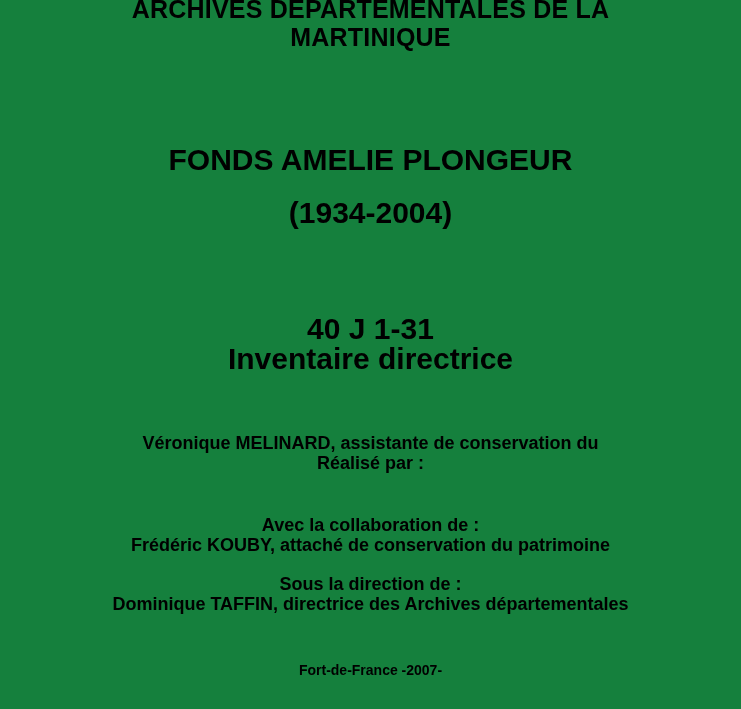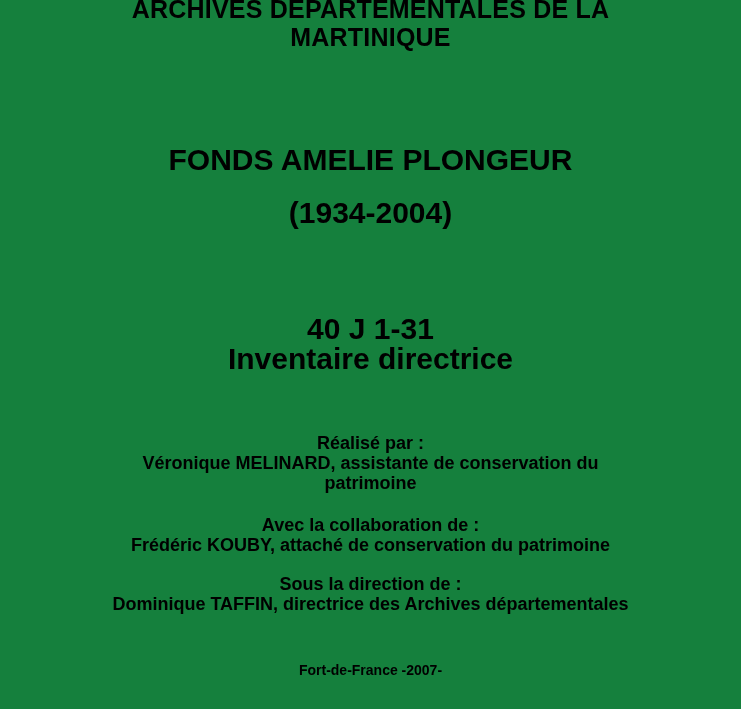--- a/index.html
+++ b/index.html
@@ -62,23 +62,22 @@
 
   <div class="block title-line title-fonds">FONDS AMELIE PLONGEUR</div>
 
   <div class="block title-line title-dates">(1934-2004)</div>
 
   <div class="block title-line title-ref">40 J 1-31</div>
 
   <div class="block title-line title-subtitle">Inventaire directrice</div>
 
   <div class="block credits-block credits-1">
+    <div>Véronique MELINARD, assistante de conservation du</div>
     <div>Réalisé par :</div>
-    <div>Véronique MELINARD, assistante de conservation du</div>
-    <div>patrimoine</div>
   </div>
 
   <div class="block credits-block credits-2">
     <div>Avec la collaboration de :</div>
     <div>Frédéric KOUBY, attaché de conservation du patrimoine</div>
   </div>
 
   <div class="block credits-block credits-3">
     <div>Sous la direction de :</div>
     <div>Dominique TAFFIN, directrice des Archives départementales</div>

